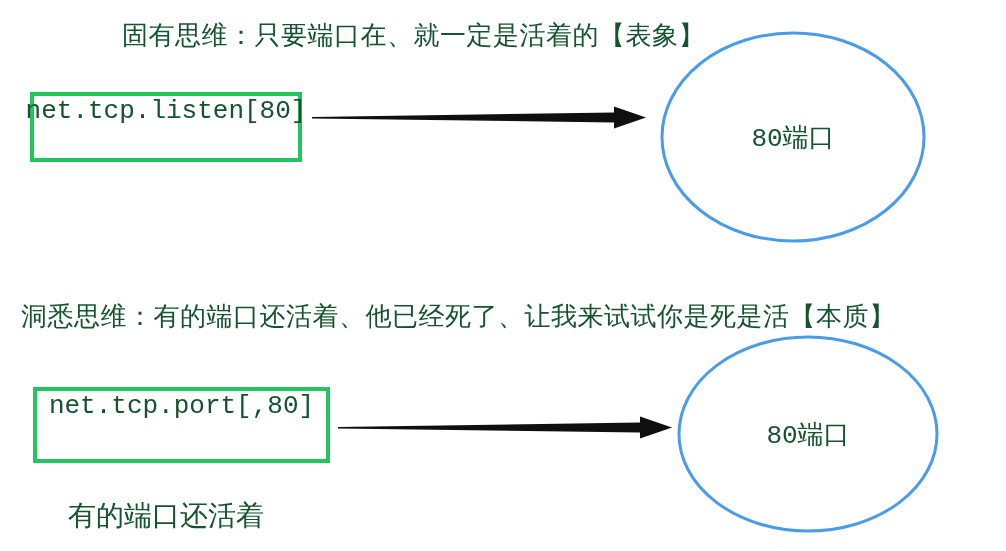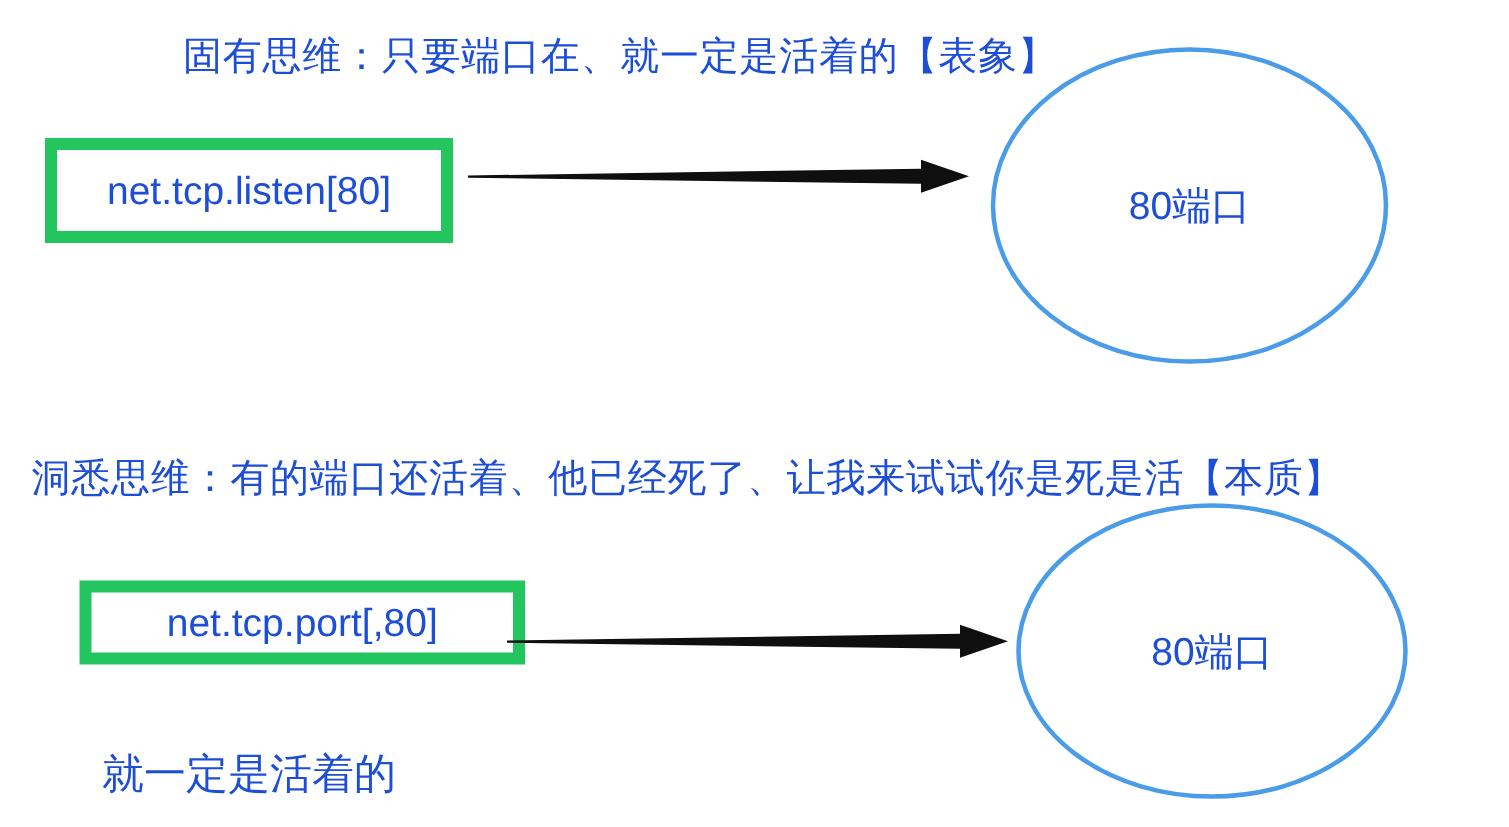--- a/index.html
+++ b/index.html
@@ -9,42 +9,43 @@
   }
   #canvas {
     position: relative;
     width: 1006px;
     height: 551px;
     background: #ffffff;
     overflow: hidden;
     font-family: "Liberation Sans", sans-serif;
   }
   .red-text {
-    color: #1d4ed8;
+    color: #14532d;
+    font-family: Liberation Mono, monospace;
   }
   .heading {
     position: absolute;
     font-size: 26px;
     line-height: 1.15;
     white-space: nowrap;
     letter-spacing: 0.5px;
   }
   #heading-1 { left: 122px; top: 23px; }
   #heading-2 { left: 21px; top: 289px; margin-top: 15px; }
   .item-box {
     position: absolute;
-    border: 8px solid #22c55e;
+    border: 4px solid #22c55e;
     background: #ffffff;
     display: flex;
-    align-items: center;
+    align-items: flex-start;
     justify-content: center;
     box-sizing: border-box;
   }
   #box-1 { left: 30px; top: 92px; width: 272px; height: 70px; }
-  #box-2 { left: 33px; top: 387px; width: 297px; height: 56px; margin-left: 20px; }
+  #box-2 { left: 33px; top: 387px; width: 297px; height: 76px; }
   .item-key {
     font-size: 26px;
     white-space: nowrap;
   }
   .arrow-svg {
     position: absolute;
   }
   #arrow-1 { left: 312px; top: 102px; }
   #arrow-2 { left: 338px; top: 412px; }
   .ellipse-wrap {
@@ -107,15 +108,15 @@
     <polygon points="0,15 302,10.5 302,4.5 334,15.5 302,26.5 302,20.5 0,16.5" fill="#0f0f0f"></polygon>
   </svg>
 
   <div id="ellipse-2" class="ellipse-wrap">
     <svg width="264" height="200" viewBox="0 0 264 200">
       <ellipse cx="132" cy="100" rx="129" ry="97" fill="none" stroke="#4a9ce8" stroke-width="3"></ellipse>
     </svg>
     <div class="ellipse-label red-text">80端口</div>
   </div>
 
-  <div id="note-1" class="red-text">就一定是活着的</div>
+  <div id="note-1" class="red-text">有的端口还活着</div>
 
 </div>
 
 </body></html>

